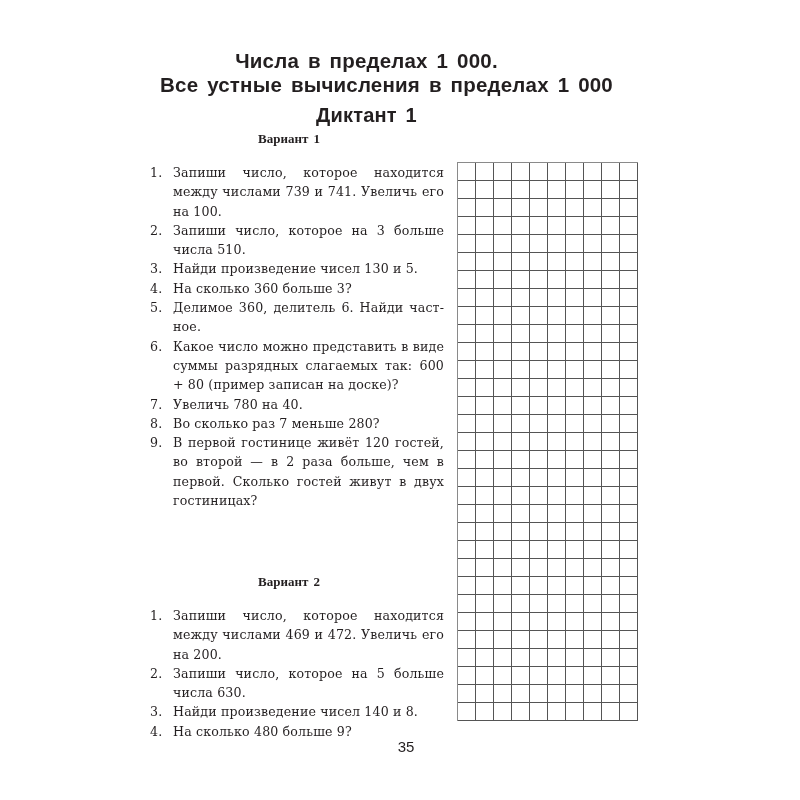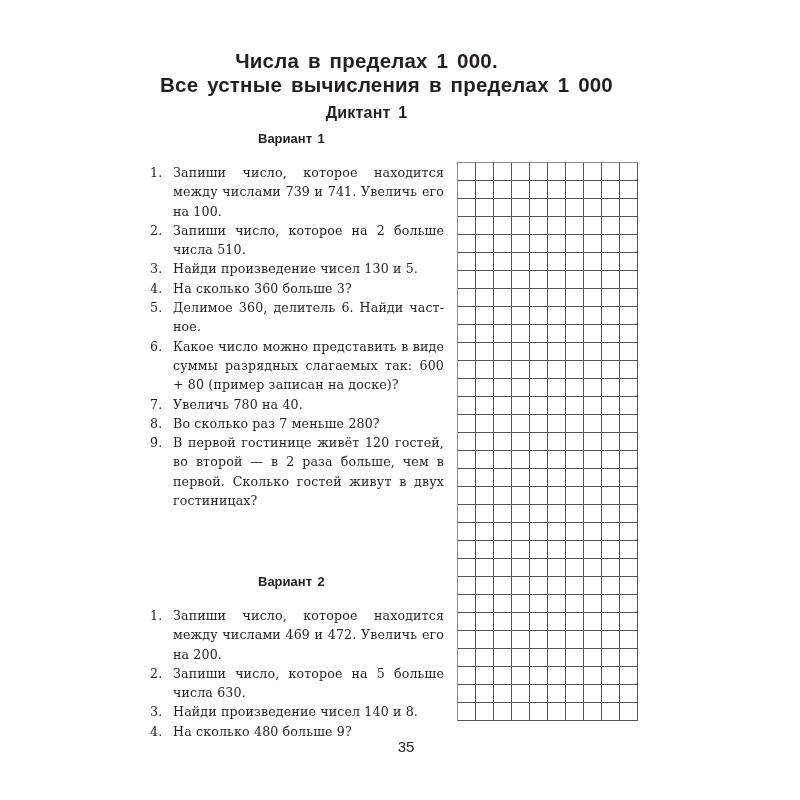--- a/index.html
+++ b/index.html
@@ -4,23 +4,23 @@
   <style>
     html, body { margin: 0; padding: 0; background: #ffffff; }
     body { width: 800px; height: 800px; position: relative; overflow: hidden; color: #231f20; }
     .title {
       position: absolute; left: 0; width: 733px; text-align: center;
       font-family: "Liberation Sans", sans-serif; font-weight: bold; font-size: 20.5px;
       word-spacing: 3px; letter-spacing: 0.2px;
     }
     #title1 { top: 49px; }
     #title2 { top: 73px; padding-left: 20px; }
-    #subtitle { top: 104px; font-size: 16px; word-spacing: 3px; }
+    #subtitle { top: 104px; font-size: 20px; word-spacing: 3px; }
     .variant {
-      position: absolute; left: 258px; font-family: Liberation Sans, sans-serif;
+      position: absolute; left: 258px; font-family: Liberation Serif, serif;
       font-weight: bold; font-size: 13px; word-spacing: 2px;
     }
     #variant1 { top: 131px; }
     #variant2 { top: 574px; }
     .qlist {
       position: absolute; left: 150px; width: 294px; margin: 0; padding: 0; list-style: none;
       font-family: "DejaVu Serif", "Liberation Serif", serif; font-size: 12.6px; line-height: 19.3px;
       letter-spacing: 0.15px;
     }
     #list1 { top: 163px; }
@@ -51,21 +51,21 @@
 <div class="title" id="subtitle">Диктант 1</div>
 
 <div class="variant" id="variant1">Вариант 1</div>
 <ul class="qlist" id="list1">
   <li class="q">
       <span class="num">1.</span>
       <span class="txt">Запиши число, которое находится между числами 739 и 741. Увеличь его на 100.</span>
     </li>
   <li class="q">
       <span class="num">2.</span>
-      <span class="txt">Запиши число, которое на 2 больше числа 510.</span>
+      <span class="txt">Запиши число, которое на 3 больше числа 510.</span>
     </li>
   <li class="q">
       <span class="num">3.</span>
       <span class="txt">Найди произведение чисел 130 и 5.</span>
     </li>
   <li class="q">
       <span class="num">4.</span>
       <span class="txt">На сколько 360 больше 3?</span>
     </li>
   <li class="q">

